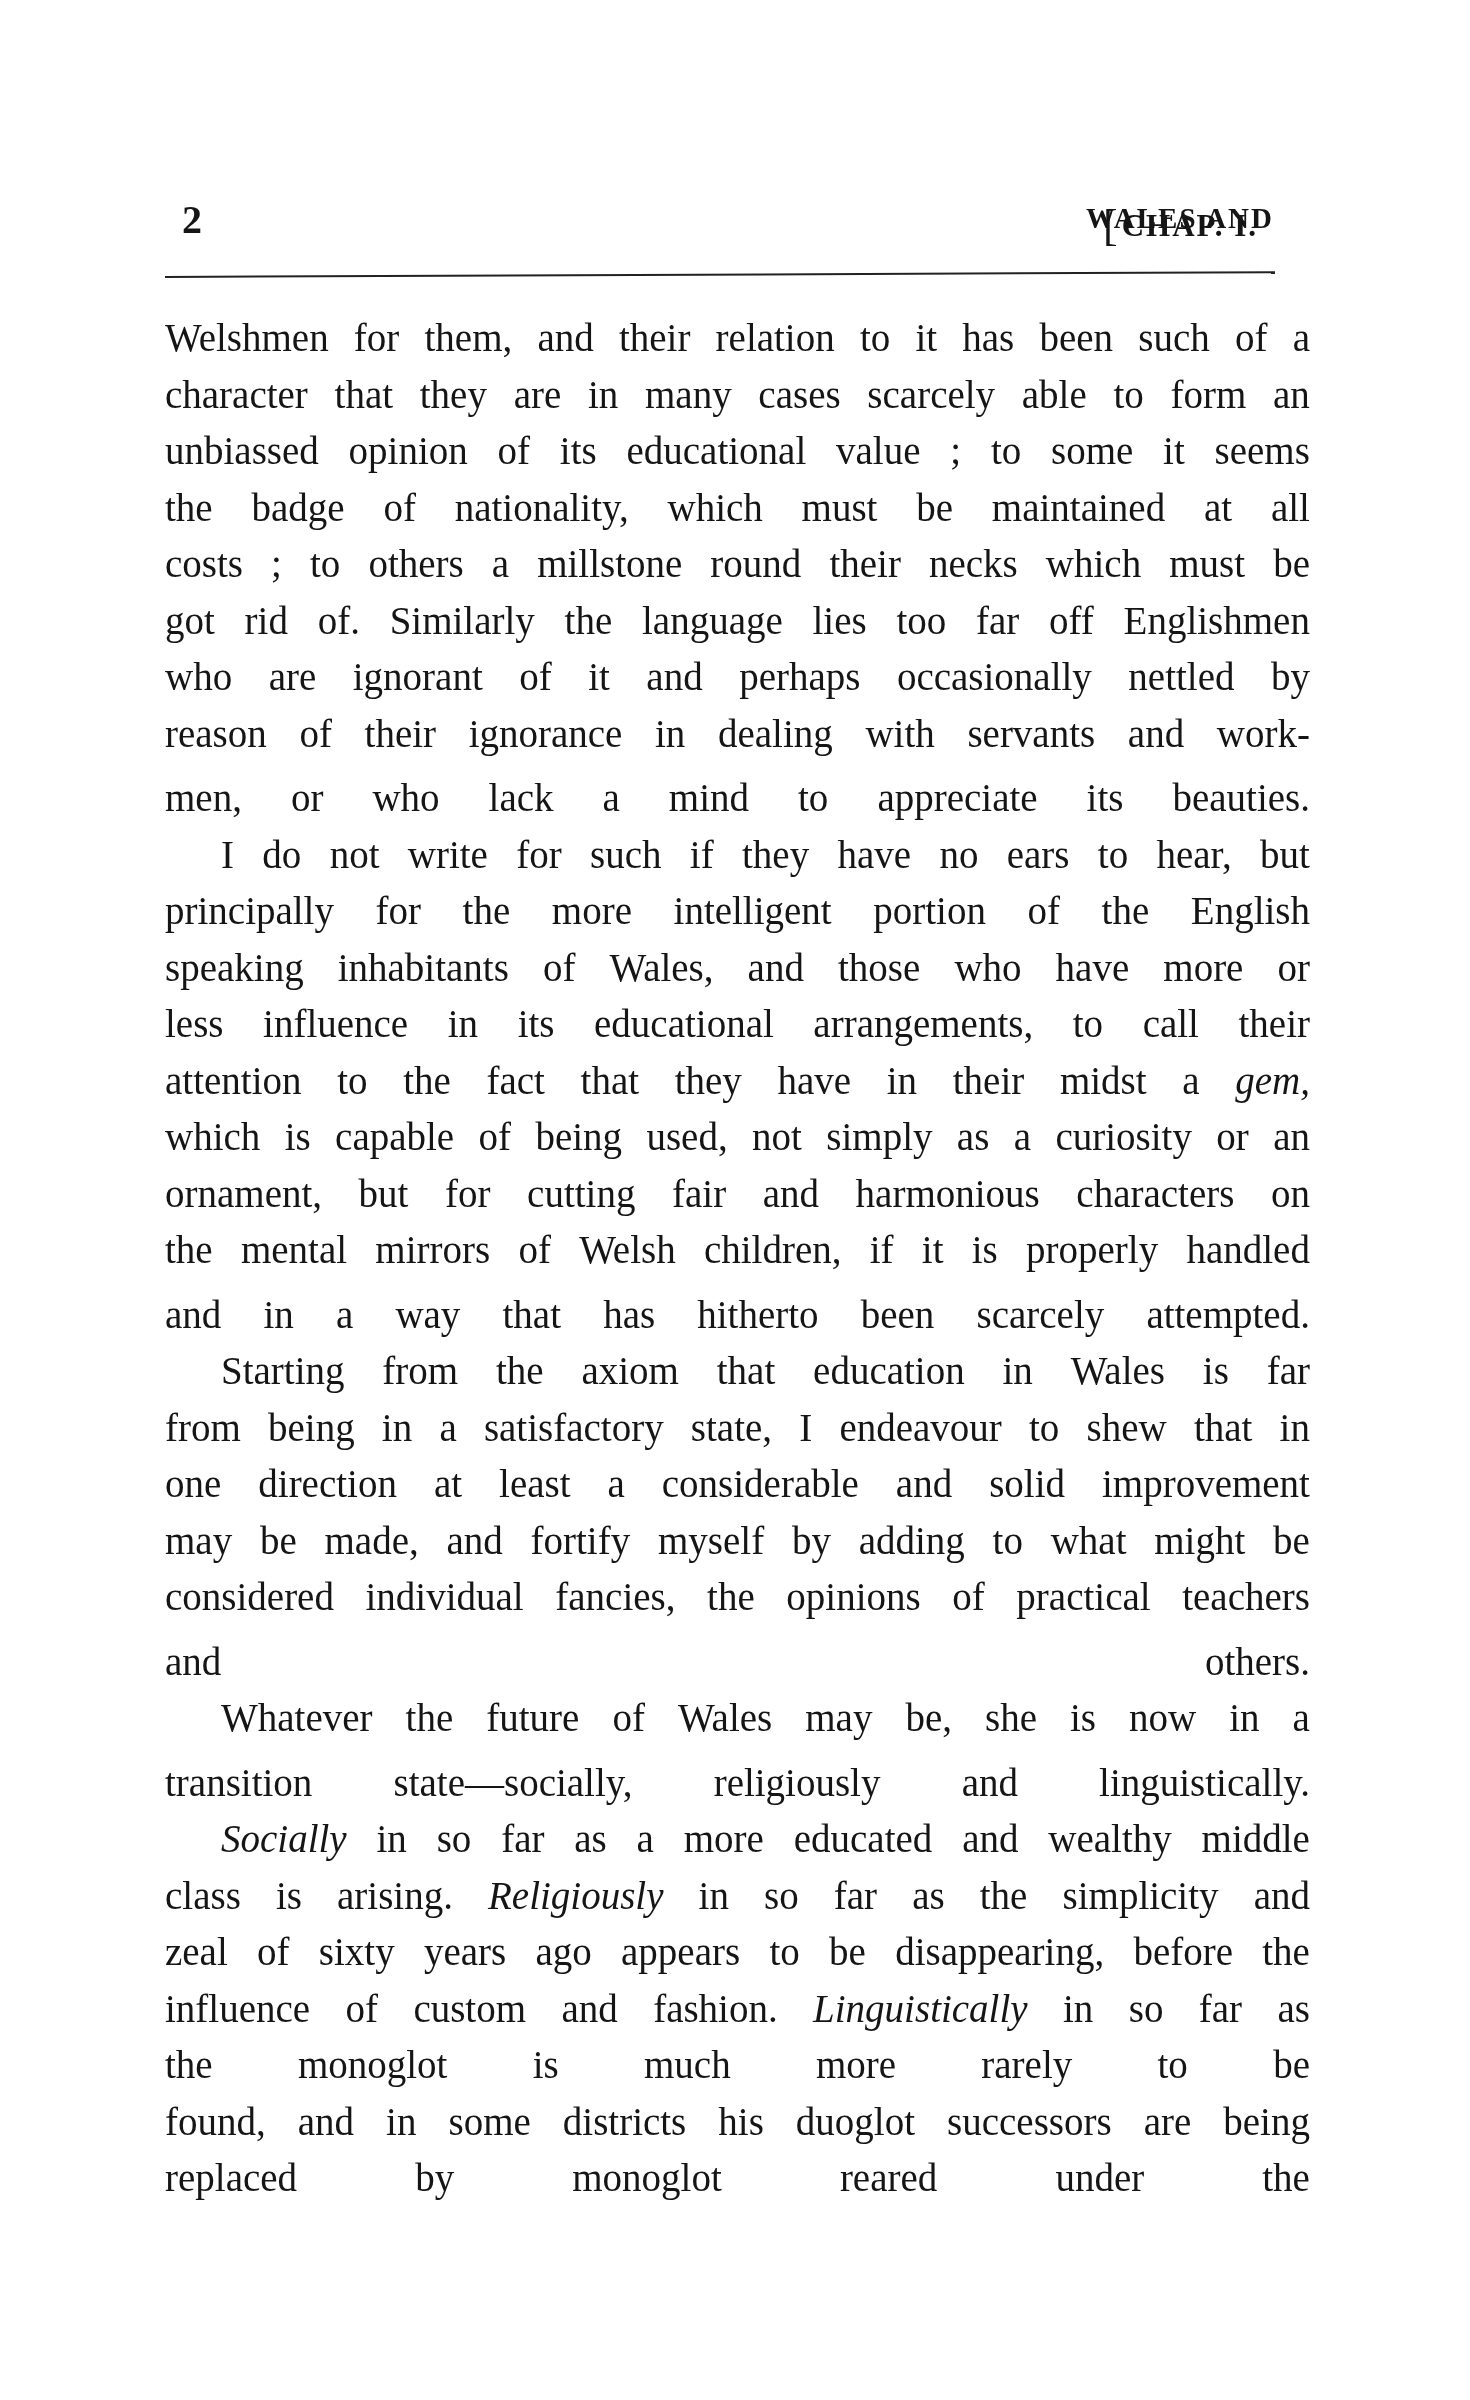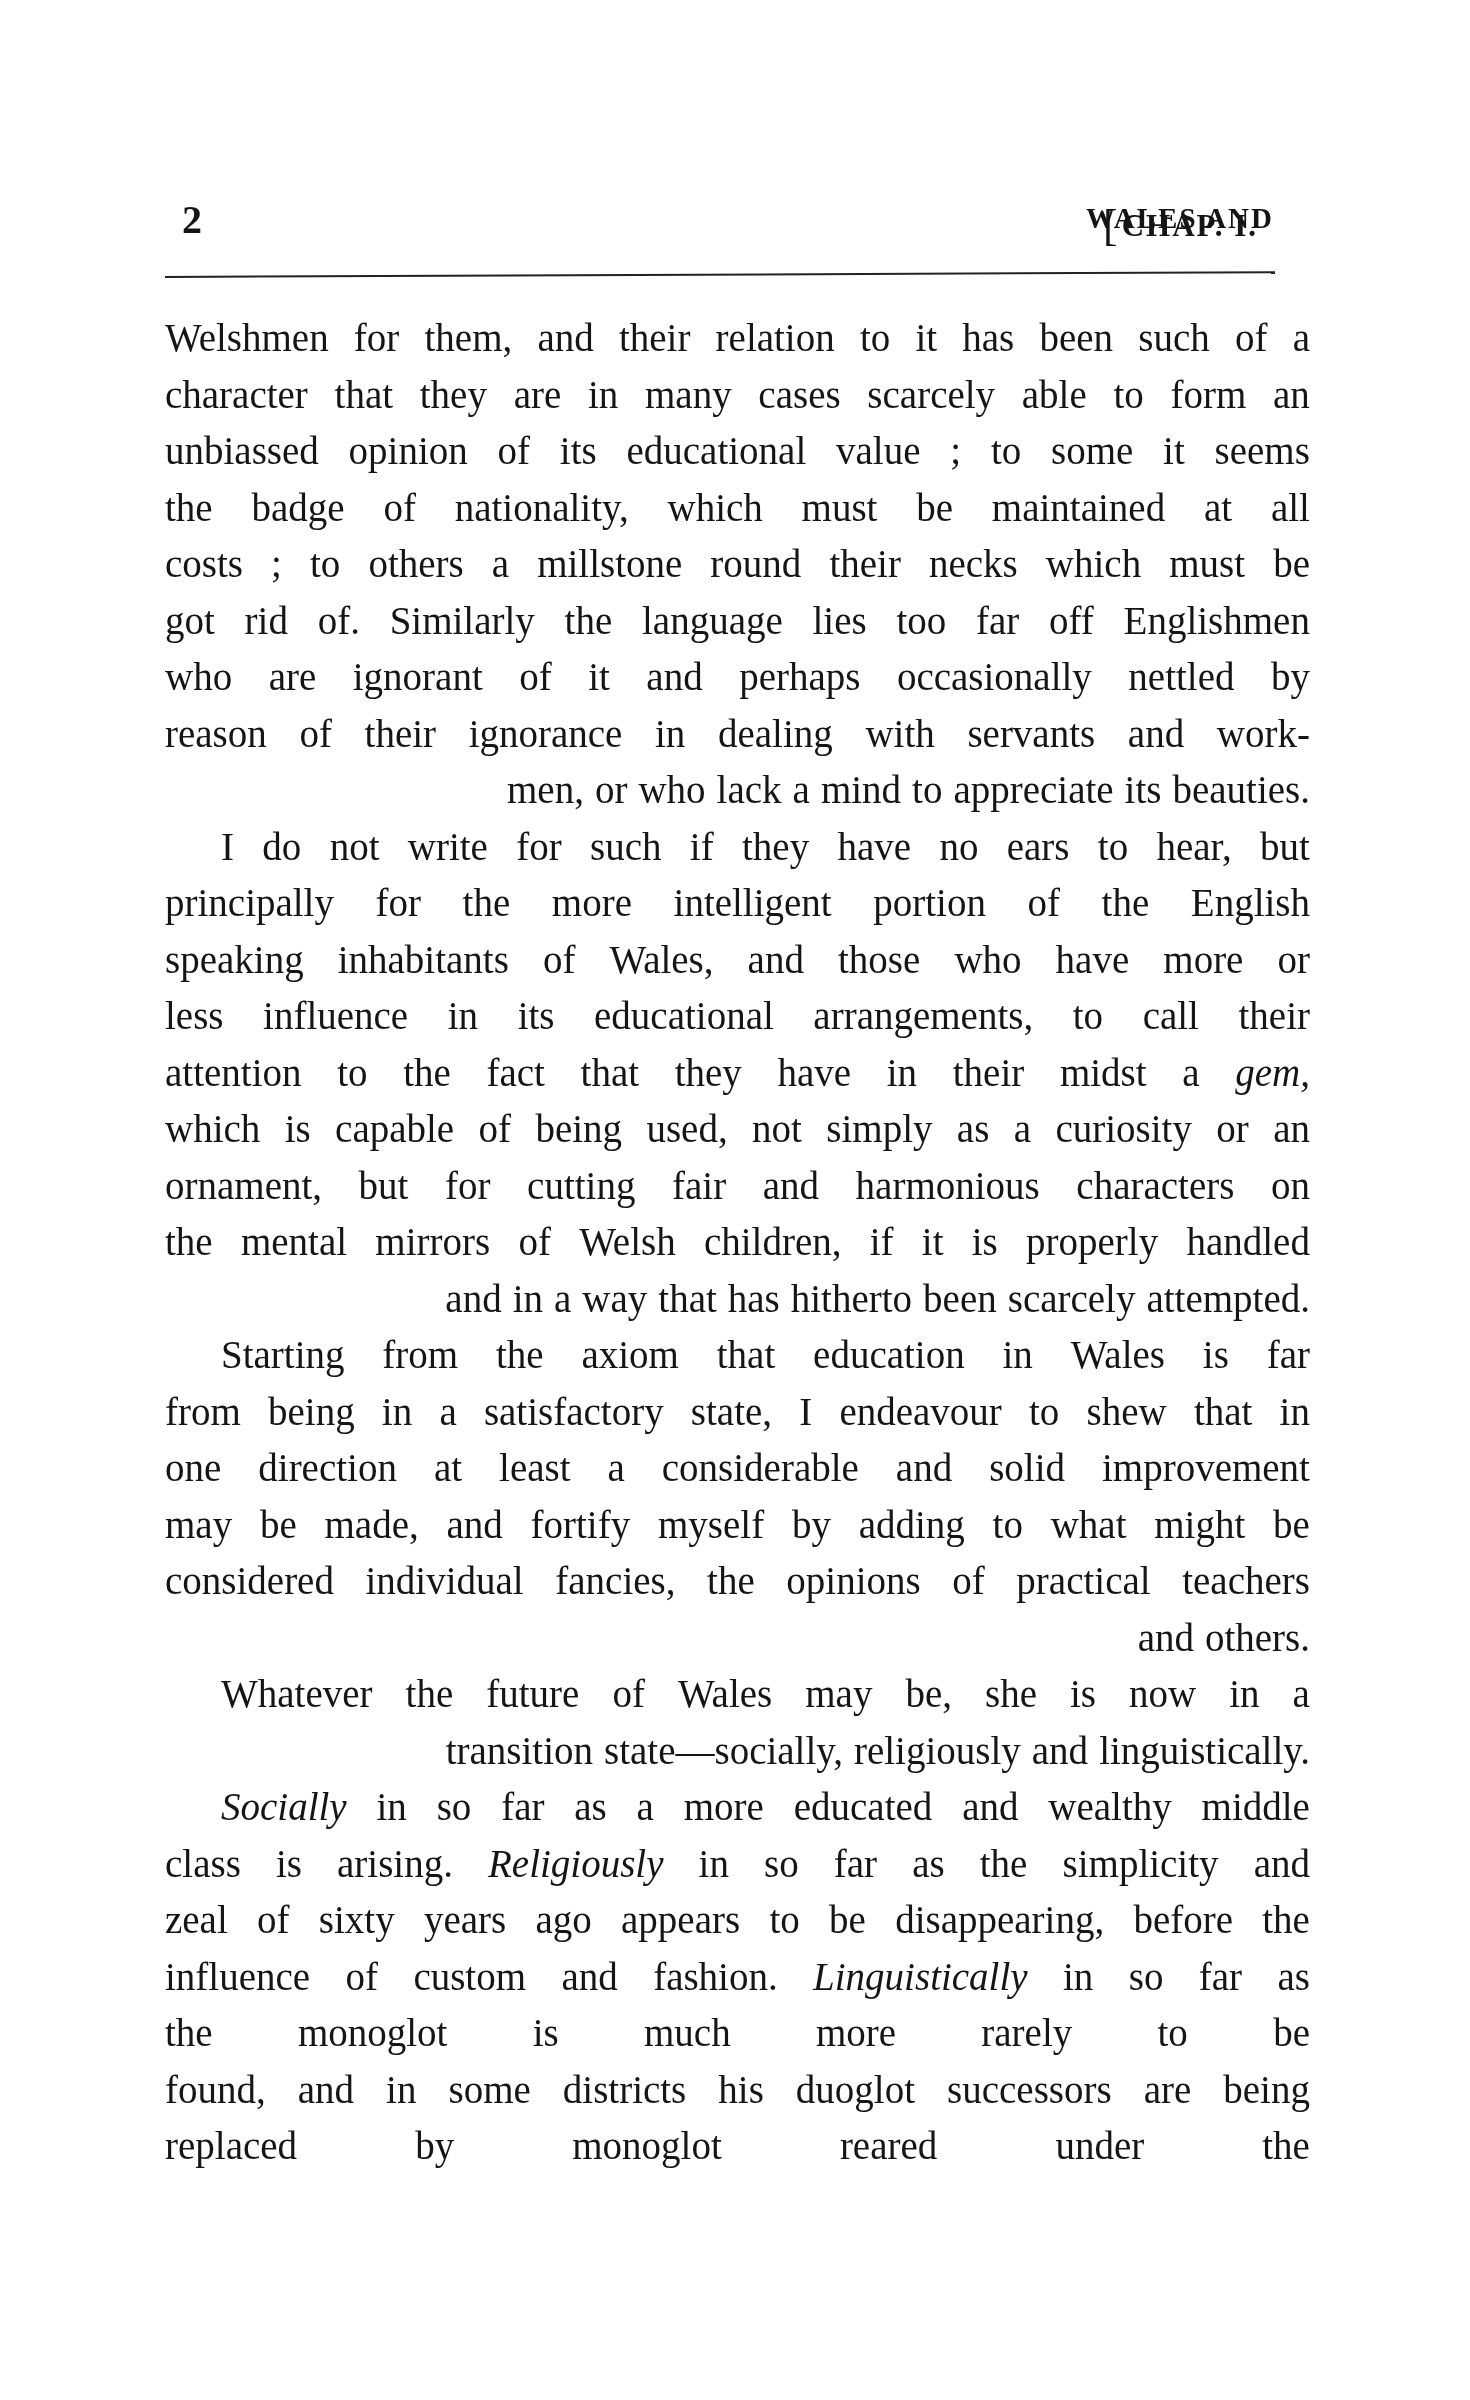--- a/index.html
+++ b/index.html
@@ -7,21 +7,21 @@
   .page { position: absolute; left: 0; top: 0; width: 1470px; height: 2400px; }
   .running-head { position: absolute; top: 196px; left: 170px; width: 1104px; height: 50px; }
   .folio { position: absolute; left: 12px; top: 0; font-size: 40px; font-weight: bold; }
   .head-title { position: absolute; left: 0; width: 100%; top: 6px; text-align: right; font-size: 29px; letter-spacing: 2px; font-weight: bold; }
   .head-chap { position: absolute; right: 16px; top: 0; font-size: 31px; letter-spacing: 2px; font-weight: bold; }
   .head-chap .bracket { font-size: 44px; font-weight: normal; position: relative; top: 4px; margin-right: 2px; }
   .head-rule { position: absolute; left: 165px; top: 276px; width: 1110px; height: 2px; background: #222; transform: rotate(-0.25deg); transform-origin: left center; }
   .body-text { position: absolute; left: 165px; top: 310px; width: 1145px; }
   .line { height: 56.5px; line-height: 56.5px; font-size: 39px; text-align: justify; text-align-last: justify; white-space: nowrap; overflow: visible; display: flex; justify-content: space-between; }
   .line.indent { padding-left: 56px; }
-  .line.last { justify-content: flex-end; gap: 11px; }
+  .line.last { justify-content: space-between; gap: 11px; margin-top: 8px; }
   .line span.w { display: inline-block; }
   em { }
 </style>
 </head>
 <body>
 
 <div class="page">
   <div class="running-head">
     <span class="folio">2</span>
     <span class="head-title">WALES AND</span>

